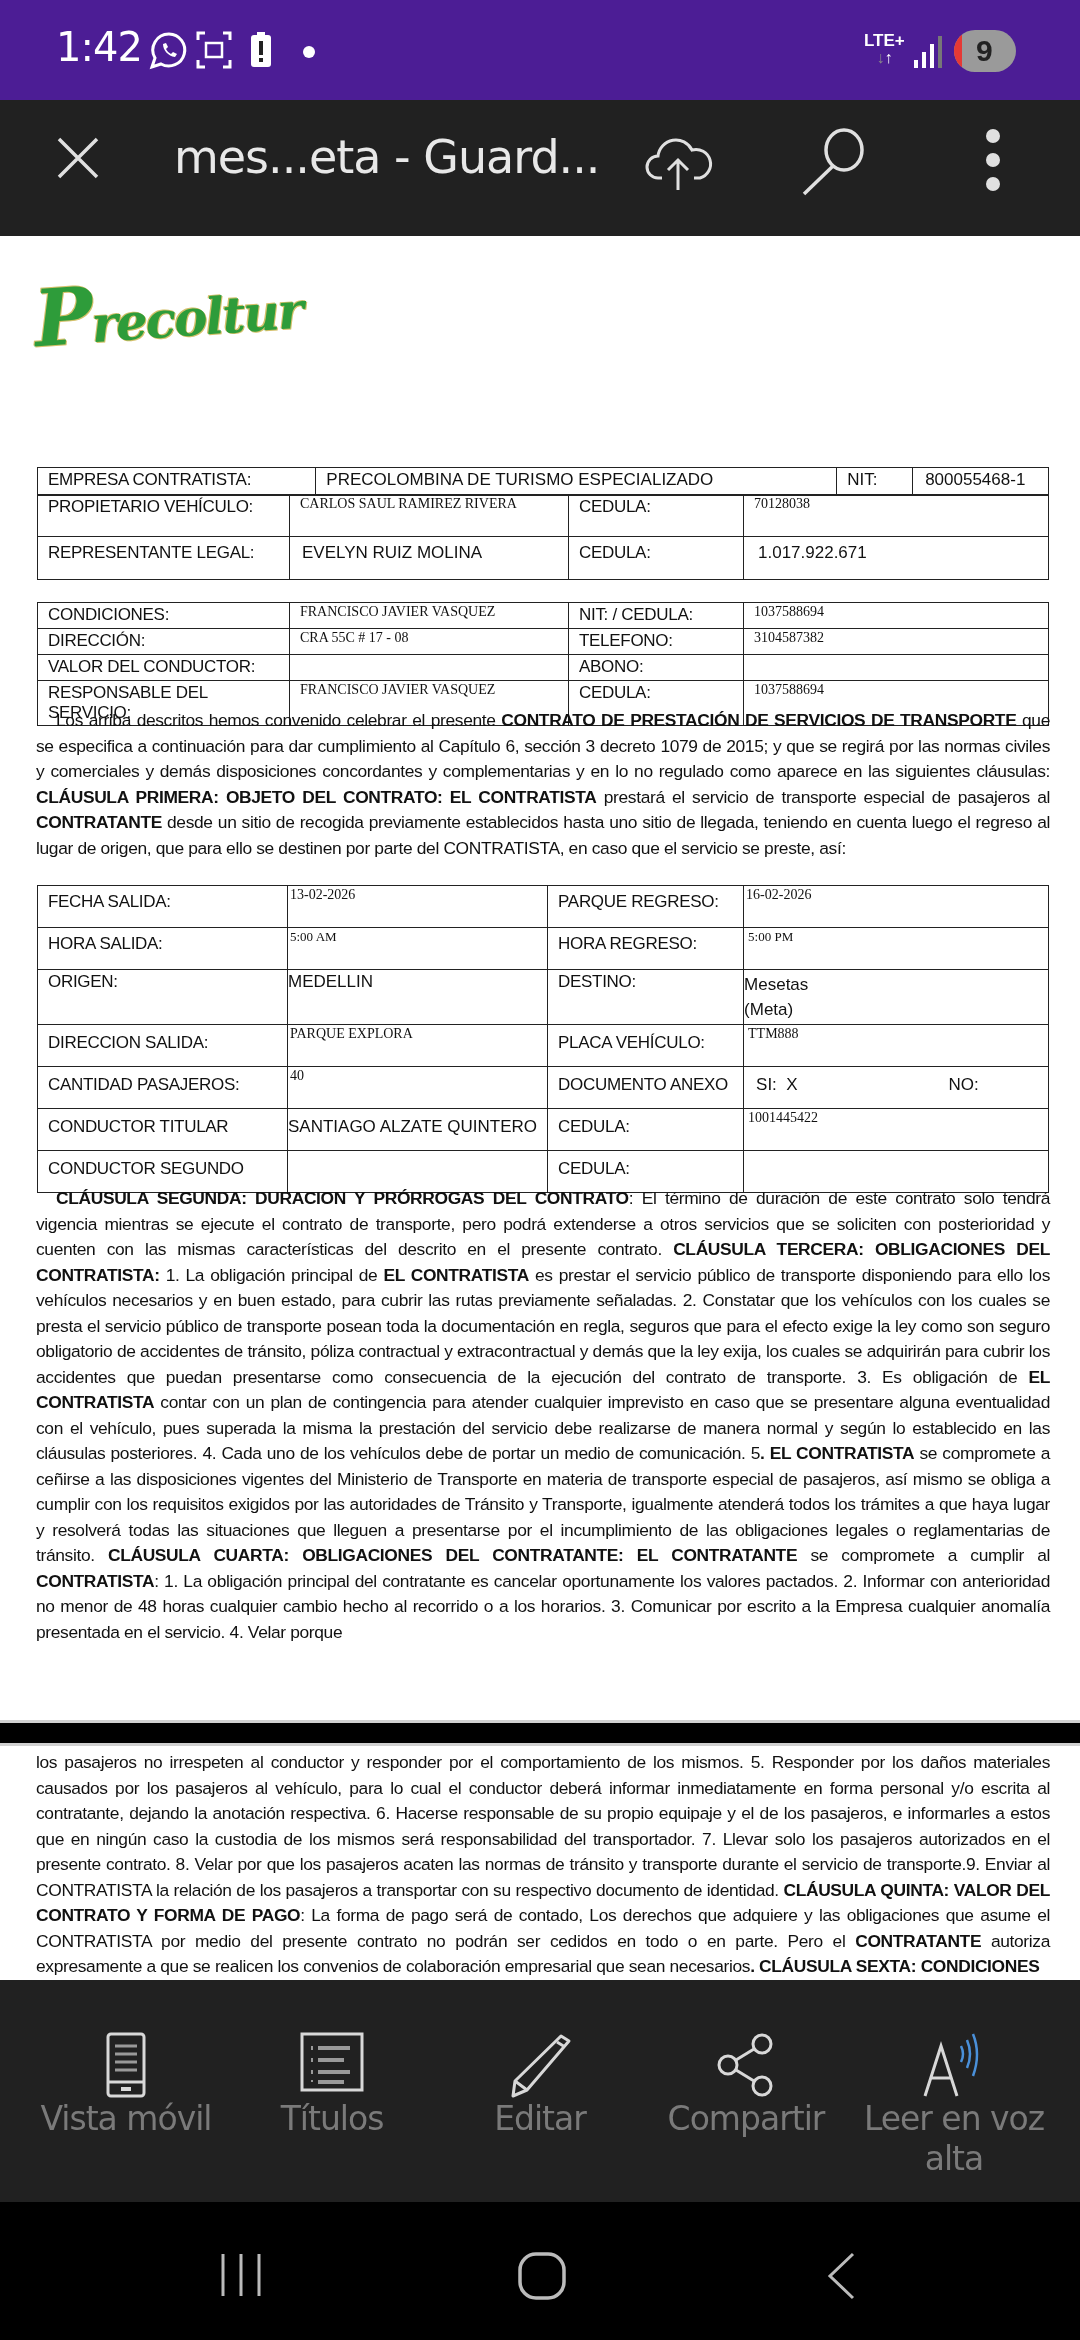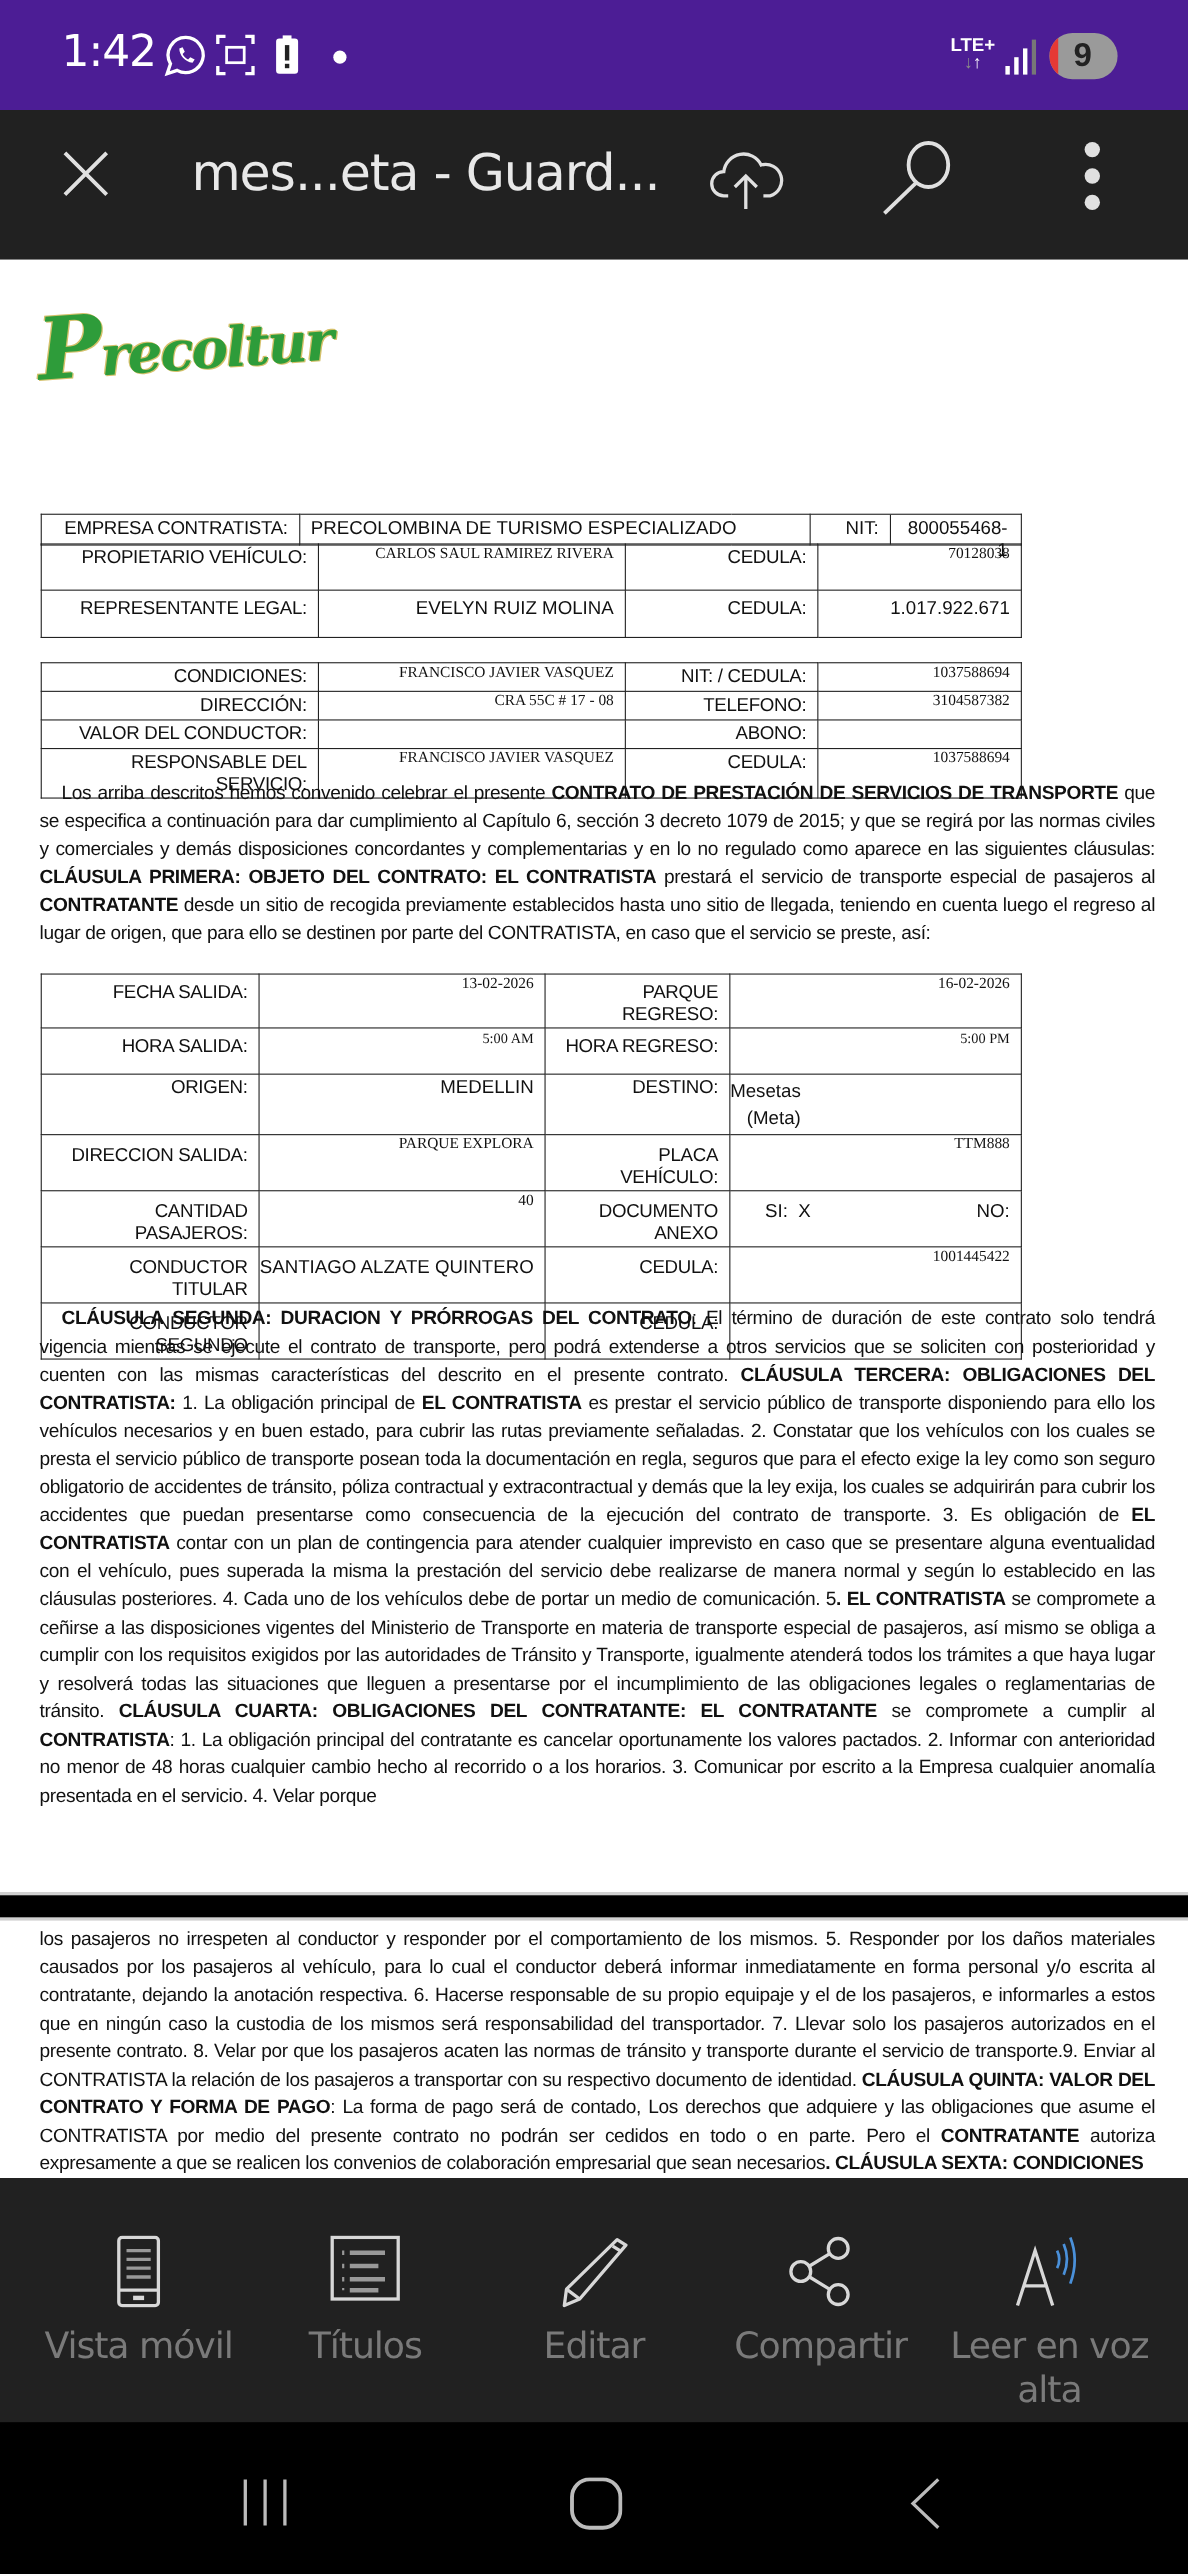--- a/index.html
+++ b/index.html
@@ -27,35 +27,35 @@
   .page { position: absolute; left: 0; width: 1080px; background: #fff; }
   .page1 { top: 0; height: 1484px; }
   .page-gap { position: absolute; left: 0; top: 1487px; width: 1080px; height: 20px; background: #000; }
   .page2 { top: 1510px; height: 300px; }
 
   .logo { position: absolute; left: 30px; top: 18px; width: 220px; height: 90px; }
   .logo-text { position: absolute; left: 4px; top: 10px; font-family: "DejaVu Serif", serif; font-style: italic; font-weight: bold; color: #2e9c3a; font-size: 50px; text-shadow: 1px 1px 0 #d4c06a, -1px -1px 0 #d4c06a; transform: rotate(-4deg); letter-spacing: -2px; }
   .logo-text .cap { font-size: 78px; }
 
   .doc { font-family: "Liberation Sans Narrow", "Liberation Sans", sans-serif; color: #111; }
-  table.info { position: absolute; left: 37px; border-collapse: collapse; width: 892px; font-size: 17px; text-align: right; }
+  table.info { position: absolute; left: 37px; border-collapse: collapse; width: 1012px; font-size: 17px; }
   table.info td { border: 1.5px solid #222; padding: 2px 10px; vertical-align: top; }
   table.info td.lbl { letter-spacing: -0.3px; }
   table.info td.val-serif { font-family: "Liberation Serif", serif; font-size: 14px; padding-top: 1px; }
 
   .para { position: absolute; left: 36px; width: 1014px; font-size: 17.4px; line-height: 25.5px; text-align: justify; letter-spacing: -0.35px; color: #111; }
   .para b { font-weight: bold; }
 
   .contact { position: absolute; left: 35px; top: 1398px; font-size: 17px; line-height: 21px; color: #8a8a8a; font-family: "Liberation Sans", sans-serif; }
 
   
   .toolbar { position: absolute; left: 0; top: 1980px; width: 1080px; height: 222px; background: #212121; }
   .tb-item { position: absolute; top: 0; width: 216px; height: 222px; text-align: center; }
   .tb-item svg { position: absolute; left: 50%; top: 52px; transform: translateX(-50%); }
-  .tb-label { position: absolute; left: 0; width: 216px; top: 133px; color: #7a7a7a; font-size: 33px; line-height: 40px; font-family: "DejaVu Sans", sans-serif; letter-spacing: -1px; }
+  .tb-label { position: absolute; left: 0; width: 216px; top: 119px; color: #7a7a7a; font-size: 33px; line-height: 40px; font-family: "DejaVu Sans", sans-serif; letter-spacing: -1px; }
 
   
   .navbar { position: absolute; left: 0; top: 2202px; width: 1080px; height: 138px; background: #000; }
   .nav-btn { position: absolute; top: 50px; }
 </style>
 </head>
 <body>
 
 <div class="statusbar">
   <span class="sb-time">1:42</span>

